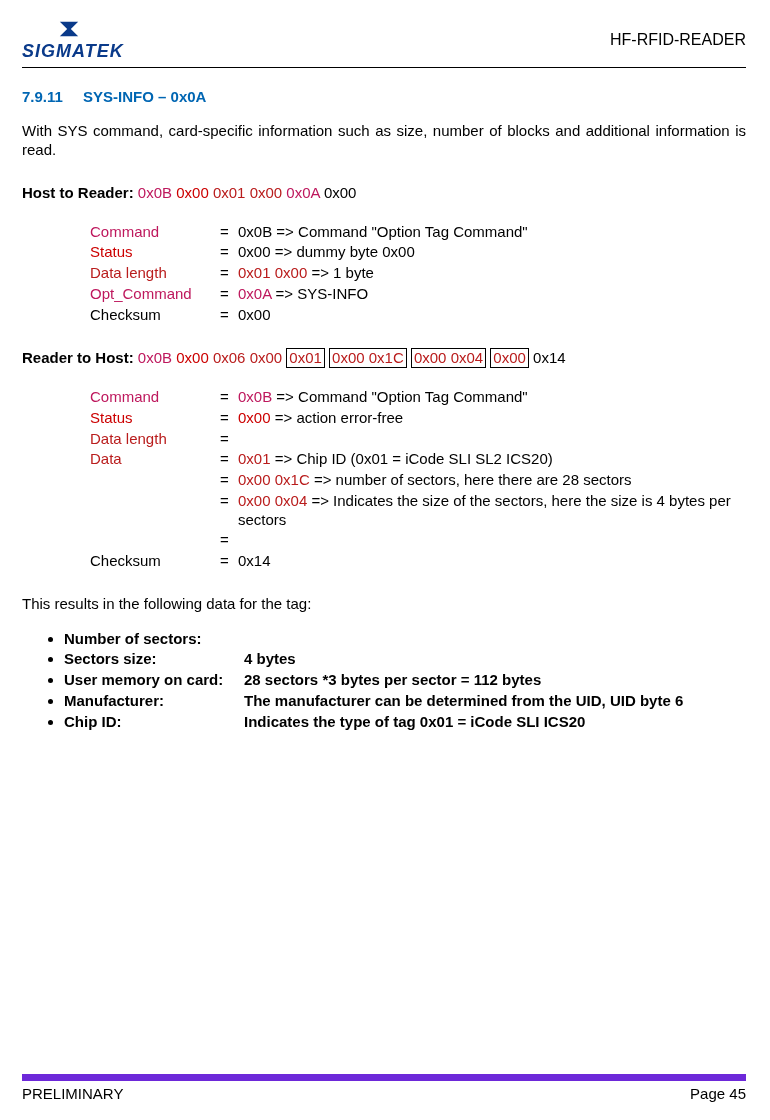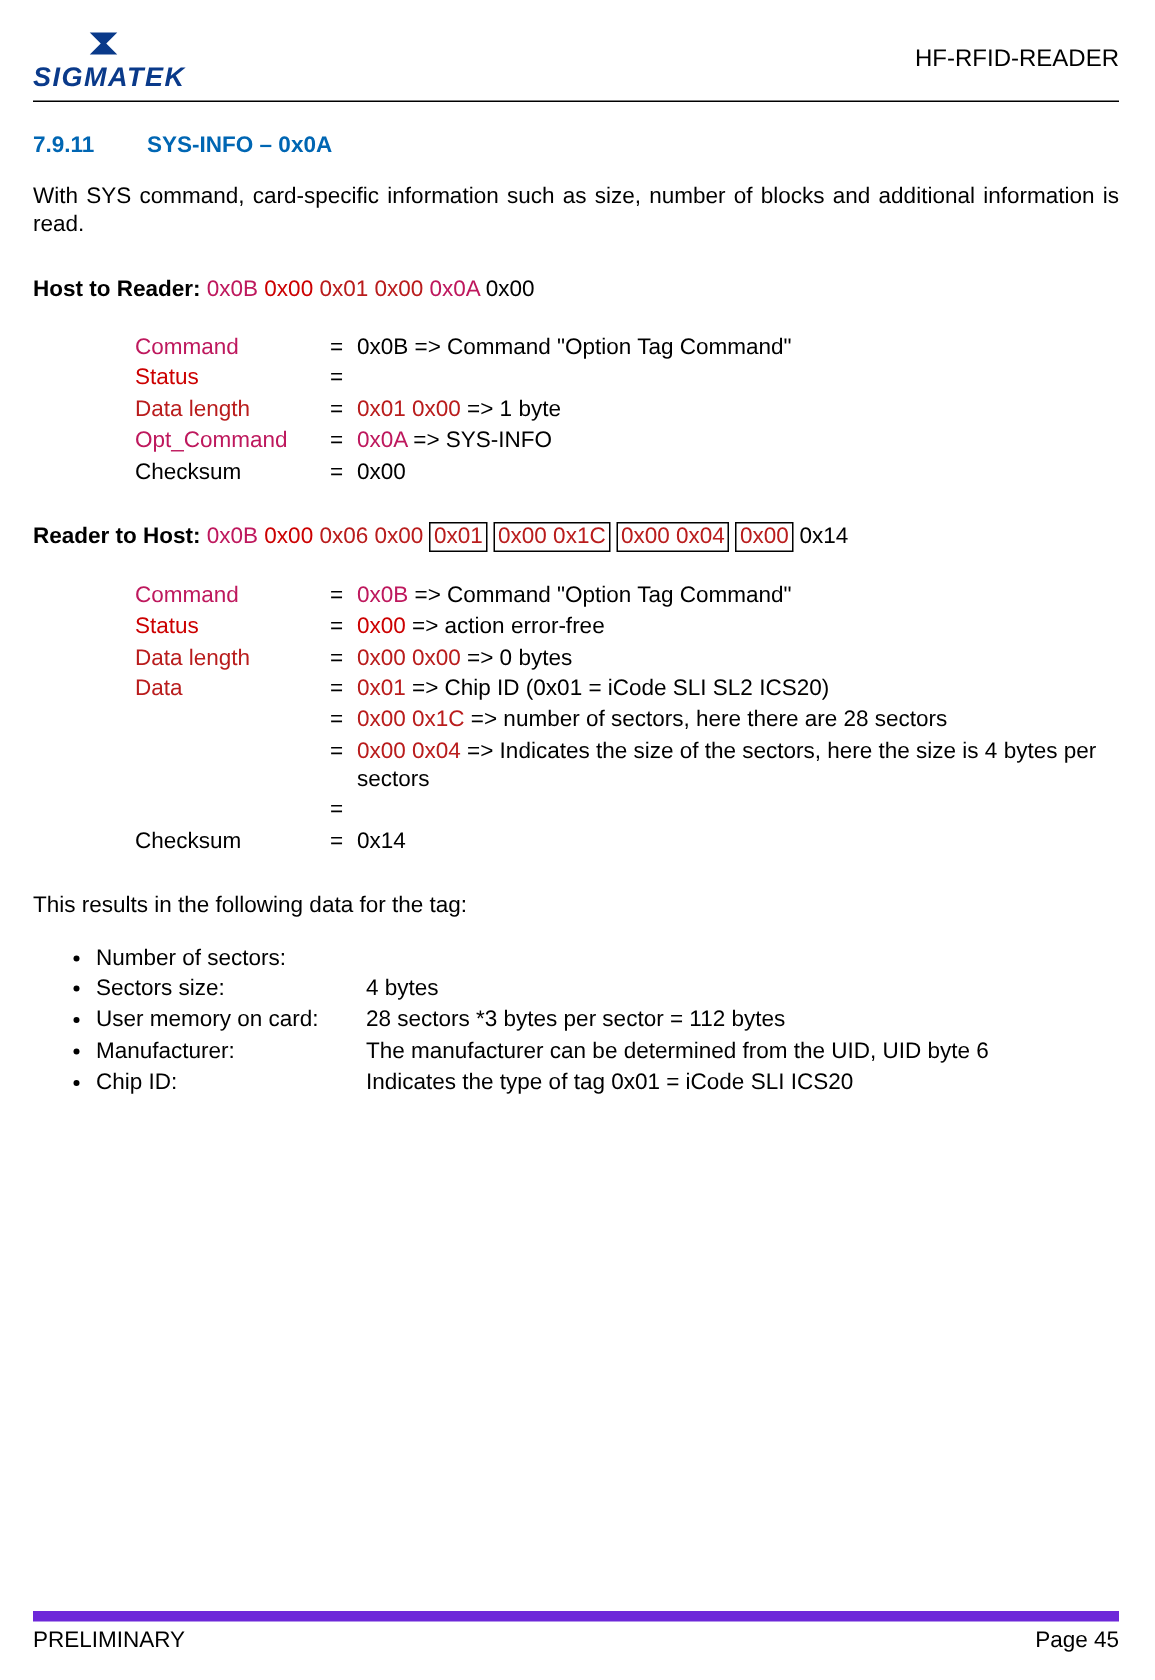--- a/index.html
+++ b/index.html
@@ -40,21 +40,21 @@
   }
   .logo-mark svg { width: 100%; height: 100%; }
   .doc-title {
     font-size: 16px;
   }
   .section-heading {
     color: #0066b3;
     font-weight: bold;
     margin: 0 0 16px 0;
   }
-  .section-num { margin-right: 31px; }
+  .section-num { margin-right: 16px; }
   p { margin: 0 0 24px 0; text-align: justify; }
   .block-title { font-weight: bold; margin-bottom: 0; }
   .bytes-line { margin: 0 0 20px 0; }
   .blue { color: #be185d; }
   .red { color: #cc0000; }
   .orange { color: #b91c1c; }
   .green { color: #b91c1c; }
   .boxed {
     border: 1px solid #000;
     padding: 0 2px;
@@ -69,20 +69,21 @@
     align-items: flex-start;
     margin-bottom: 2px;
   }
   .def-label { width: 130px; flex-shrink: 0; }
   .def-eq { width: 18px; flex-shrink: 0; }
   .def-val { flex: 1; }
   .results-title { margin: 8px 0 16px 0; }
   .bullets {
     margin: 0 0 0 18px;
     padding-left: 24px;
+    font-weight: bold;
   }
   .bullets li { margin-bottom: 2px; }
   .b-row { display: flex; }
   .b-label { width: 180px; flex-shrink: 0; }
   .b-val { flex: 1; }
   .footer {
     position: absolute;
     left: 22px;
     right: 24px;
     bottom: 16px;
@@ -130,20 +131,21 @@
 
 <div class="defs">
   <div class="def-row">
     <span class="def-label blue">Command</span>
     <span class="def-eq">=</span>
     <span class="def-val"> 0x0B   =&gt; Command "Option Tag Command"</span>
   </div>
   <div class="def-row">
     <span class="def-label red">Status</span>
     <span class="def-eq">=</span>
+    <span class="def-val"> 0x00   =&gt; dummy byte 0x00</span>
   </div>
   <div class="def-row">
     <span class="def-label orange">Data length</span>
     <span class="def-eq">=</span>
     <span class="def-val">
       <span class="orange"> 0x01 0x00 </span>
       <span>=&gt; 1 byte</span>
     </span>
   </div>
   <div class="def-row">
@@ -193,24 +195,20 @@
     <span class="def-label red">Status</span>
     <span class="def-eq">=</span>
     <span class="def-val">
       <span class="red"> 0x00 </span>
       <span>=&gt; action error-free</span>
     </span>
   </div>
   <div class="def-row">
     <span class="def-label orange">Data length</span>
     <span class="def-eq">=</span>
-    <span class="def-val">
-      <span class="orange">  0x00 0x00 </span>
-      <span>=&gt; 0 bytes</span>
-    </span>
   </div>
   <div class="def-row">
     <span class="def-label green">Data</span>
     <span class="def-eq">=</span>
     <span class="def-val">
       <span class="green"> 0x01 </span>
       <span>=&gt; Chip ID (0x01 = iCode SLI SL2 ICS20)</span>
     </span>
   </div>
   <div class="def-row">

